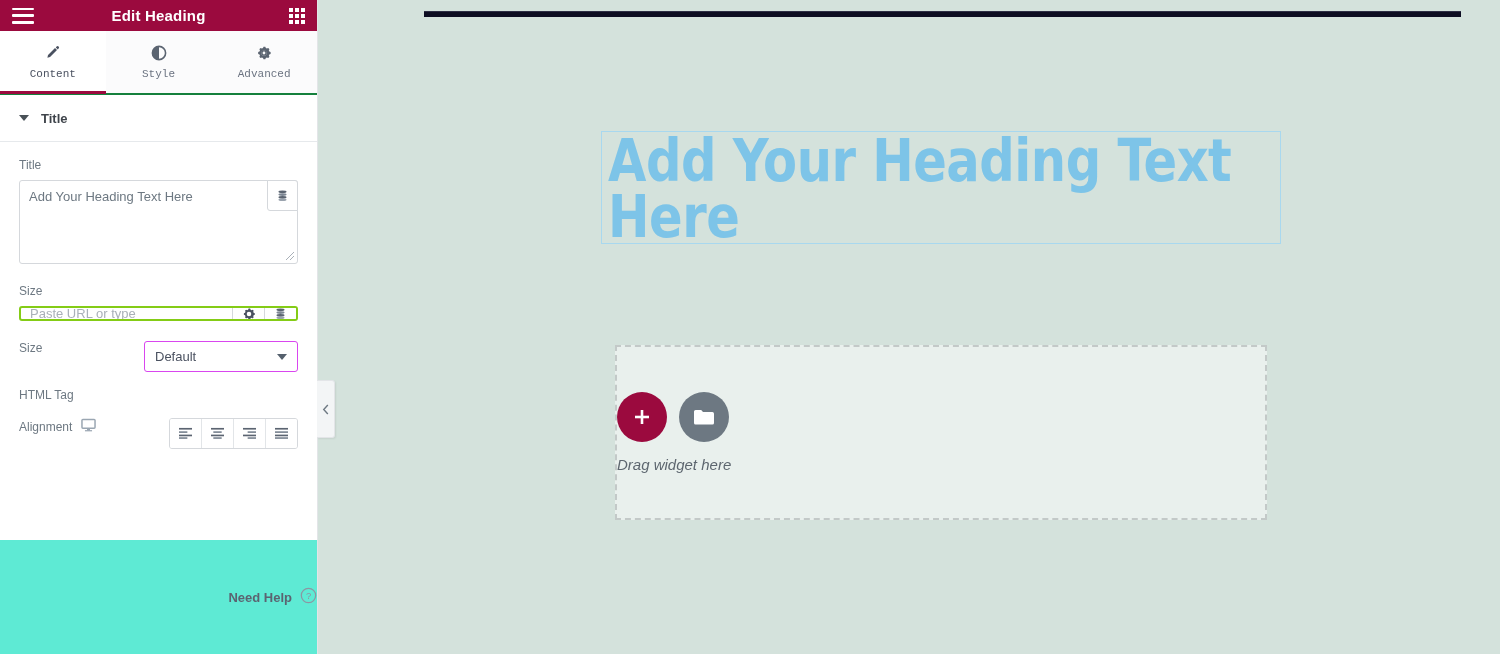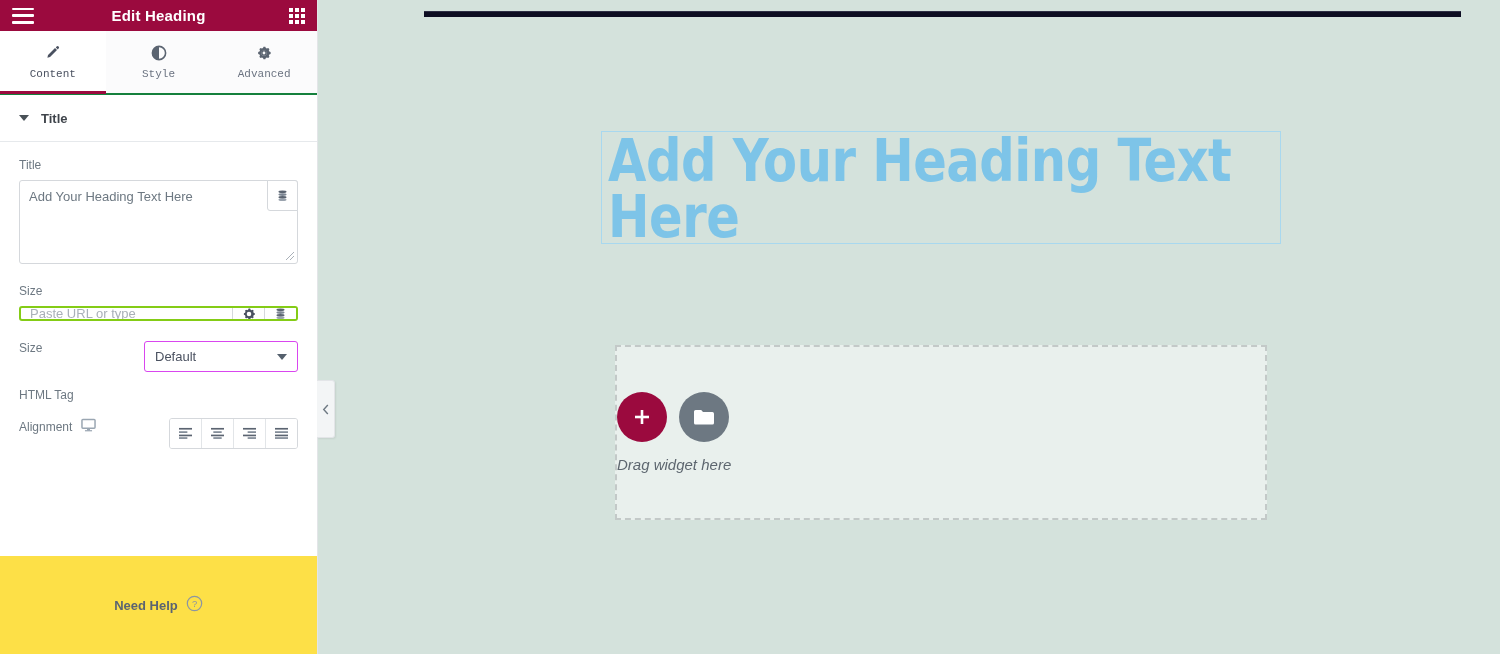--- a/index.html
+++ b/index.html
@@ -277,25 +277,25 @@
     display: flex;
     align-items: center;
     justify-content: center;
     cursor: pointer;
     border-right: 1px solid #e2e5e8;
     background: #fff;
   }
   .align-btn:last-child { border-right: 0; }
 
   .panel-footer {
-    height: 98px;
-    background: #fde047;
-    display: flex;
-    align-items: center;
-    justify-content: center;
+    height: 114px;
+    background: #5eead4;
+    display: flex;
+    align-items: center;
+    justify-content: flex-end;
     gap: 8px;
     flex: 0 0 auto;
     cursor: pointer;
   }
   .panel-footer .txt {
     font-size: 13px;
     font-weight: bold;
     color: #5b6471;
   }
 

